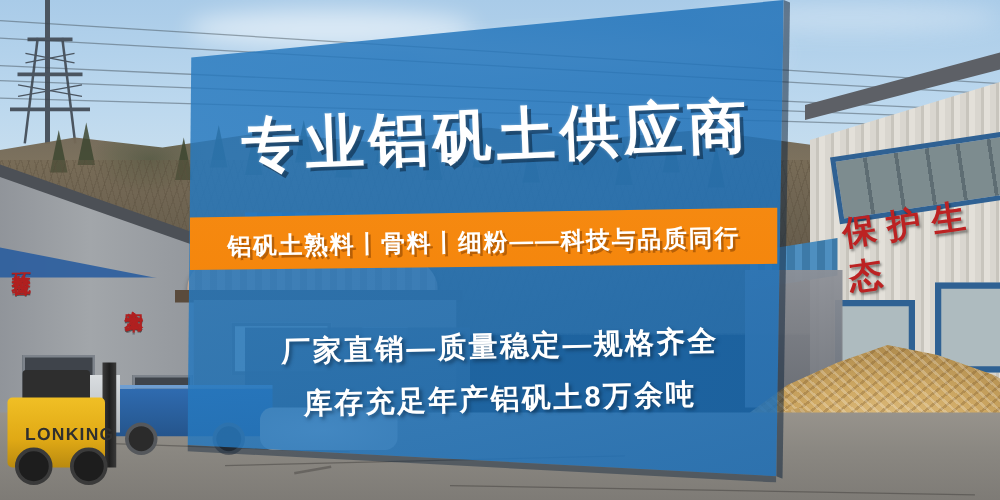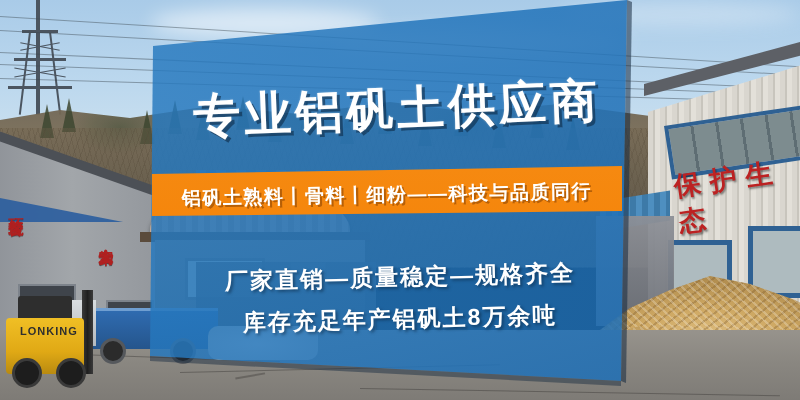--- a/index.html
+++ b/index.html
@@ -247,22 +247,22 @@
     position: absolute; left: 82px; top: 290px; width: 11px; height: 84px;
     background: linear-gradient(to right,#3a3a3a,#1f1f1f,#3a3a3a);
   }
   .fork-wheel {
     position: absolute; top: 358px; width: 24px; height: 24px;
     border-radius: 50%;
     background: #1d1d1d;
     border: 3px solid #3a3a3a;
   }
   .fork-text {
-    position: absolute; left: 20px; top: 325px;
-    color: #2f2f2f; font-size: 11px; font-weight: 700; letter-spacing: 1px;
+    position: absolute; left: 20px; top: 339px;
+    color: #2f2f2f; font-size: 14px; font-weight: 700; letter-spacing: 1px;
   }
   .sacks {
     position: absolute; left: 208px; top: 326px; width: 110px; height: 34px;
     background: radial-gradient(ellipse 60px 20px at 50px 18px,#efeae2,#cfc9bf);
     border-radius: 10px;
   }
   .darkwall {
     position: absolute; left: 196px; top: 262px; width: 180px; height: 74px;
     background: linear-gradient(to bottom, #5a5751, #46443f);
     opacity: .9;

